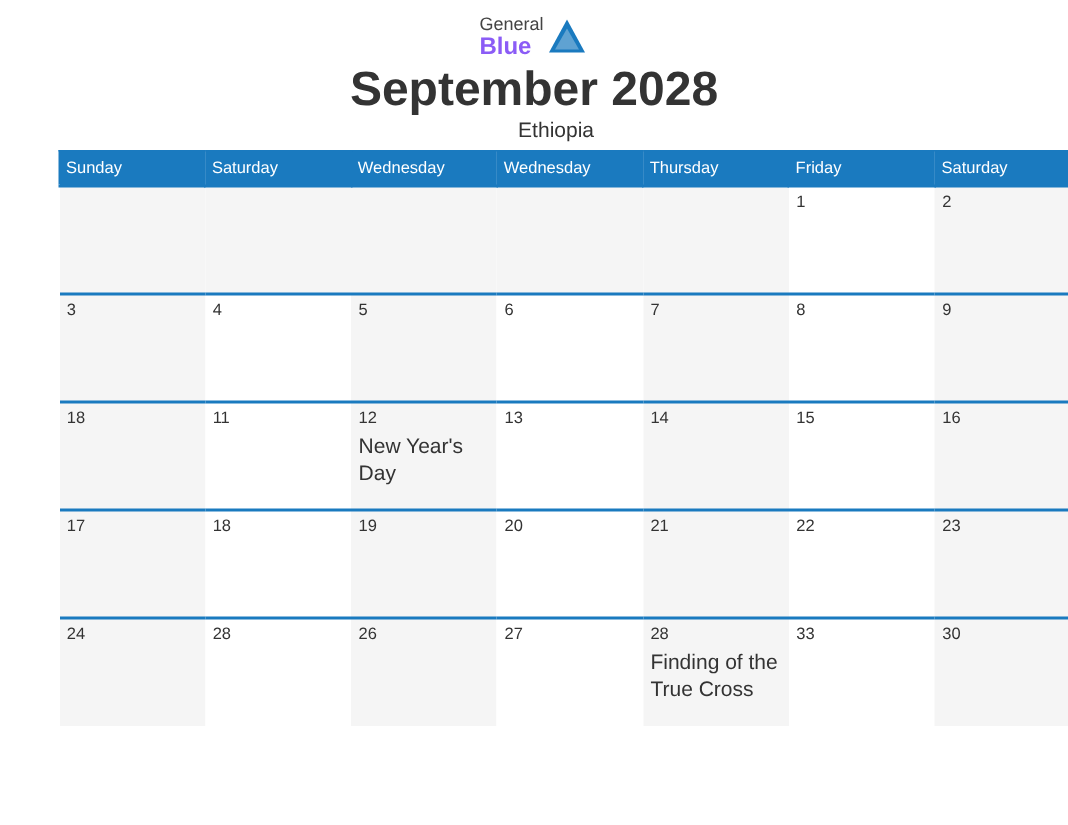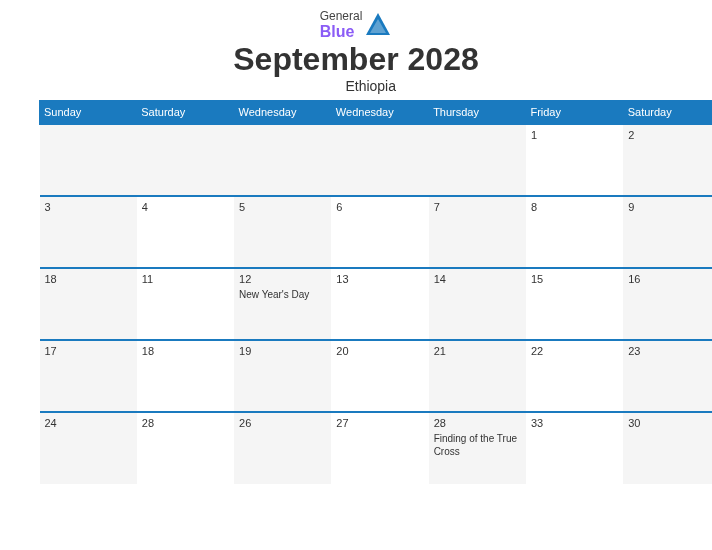--- a/index.html
+++ b/index.html
@@ -93,21 +93,21 @@
     .calendar-table tbody tr td.empty {
       background: #f5f5f5;
     }
     .day-number {
       font-size: 11px;
       color: #333;
       display: block;
       margin-bottom: 3px;
     }
     .event-text {
-      font-size: 10px;
+      font-size: 14px;
       color: #333;
       line-height: 1.3;
       text-align: right;
     }
     
     .calendar-table tbody tr td:nth-child(odd) {
       background-color: #f5f5f5;
     }
     .calendar-table tbody tr td:nth-child(even) {
       background-color: #fff;

